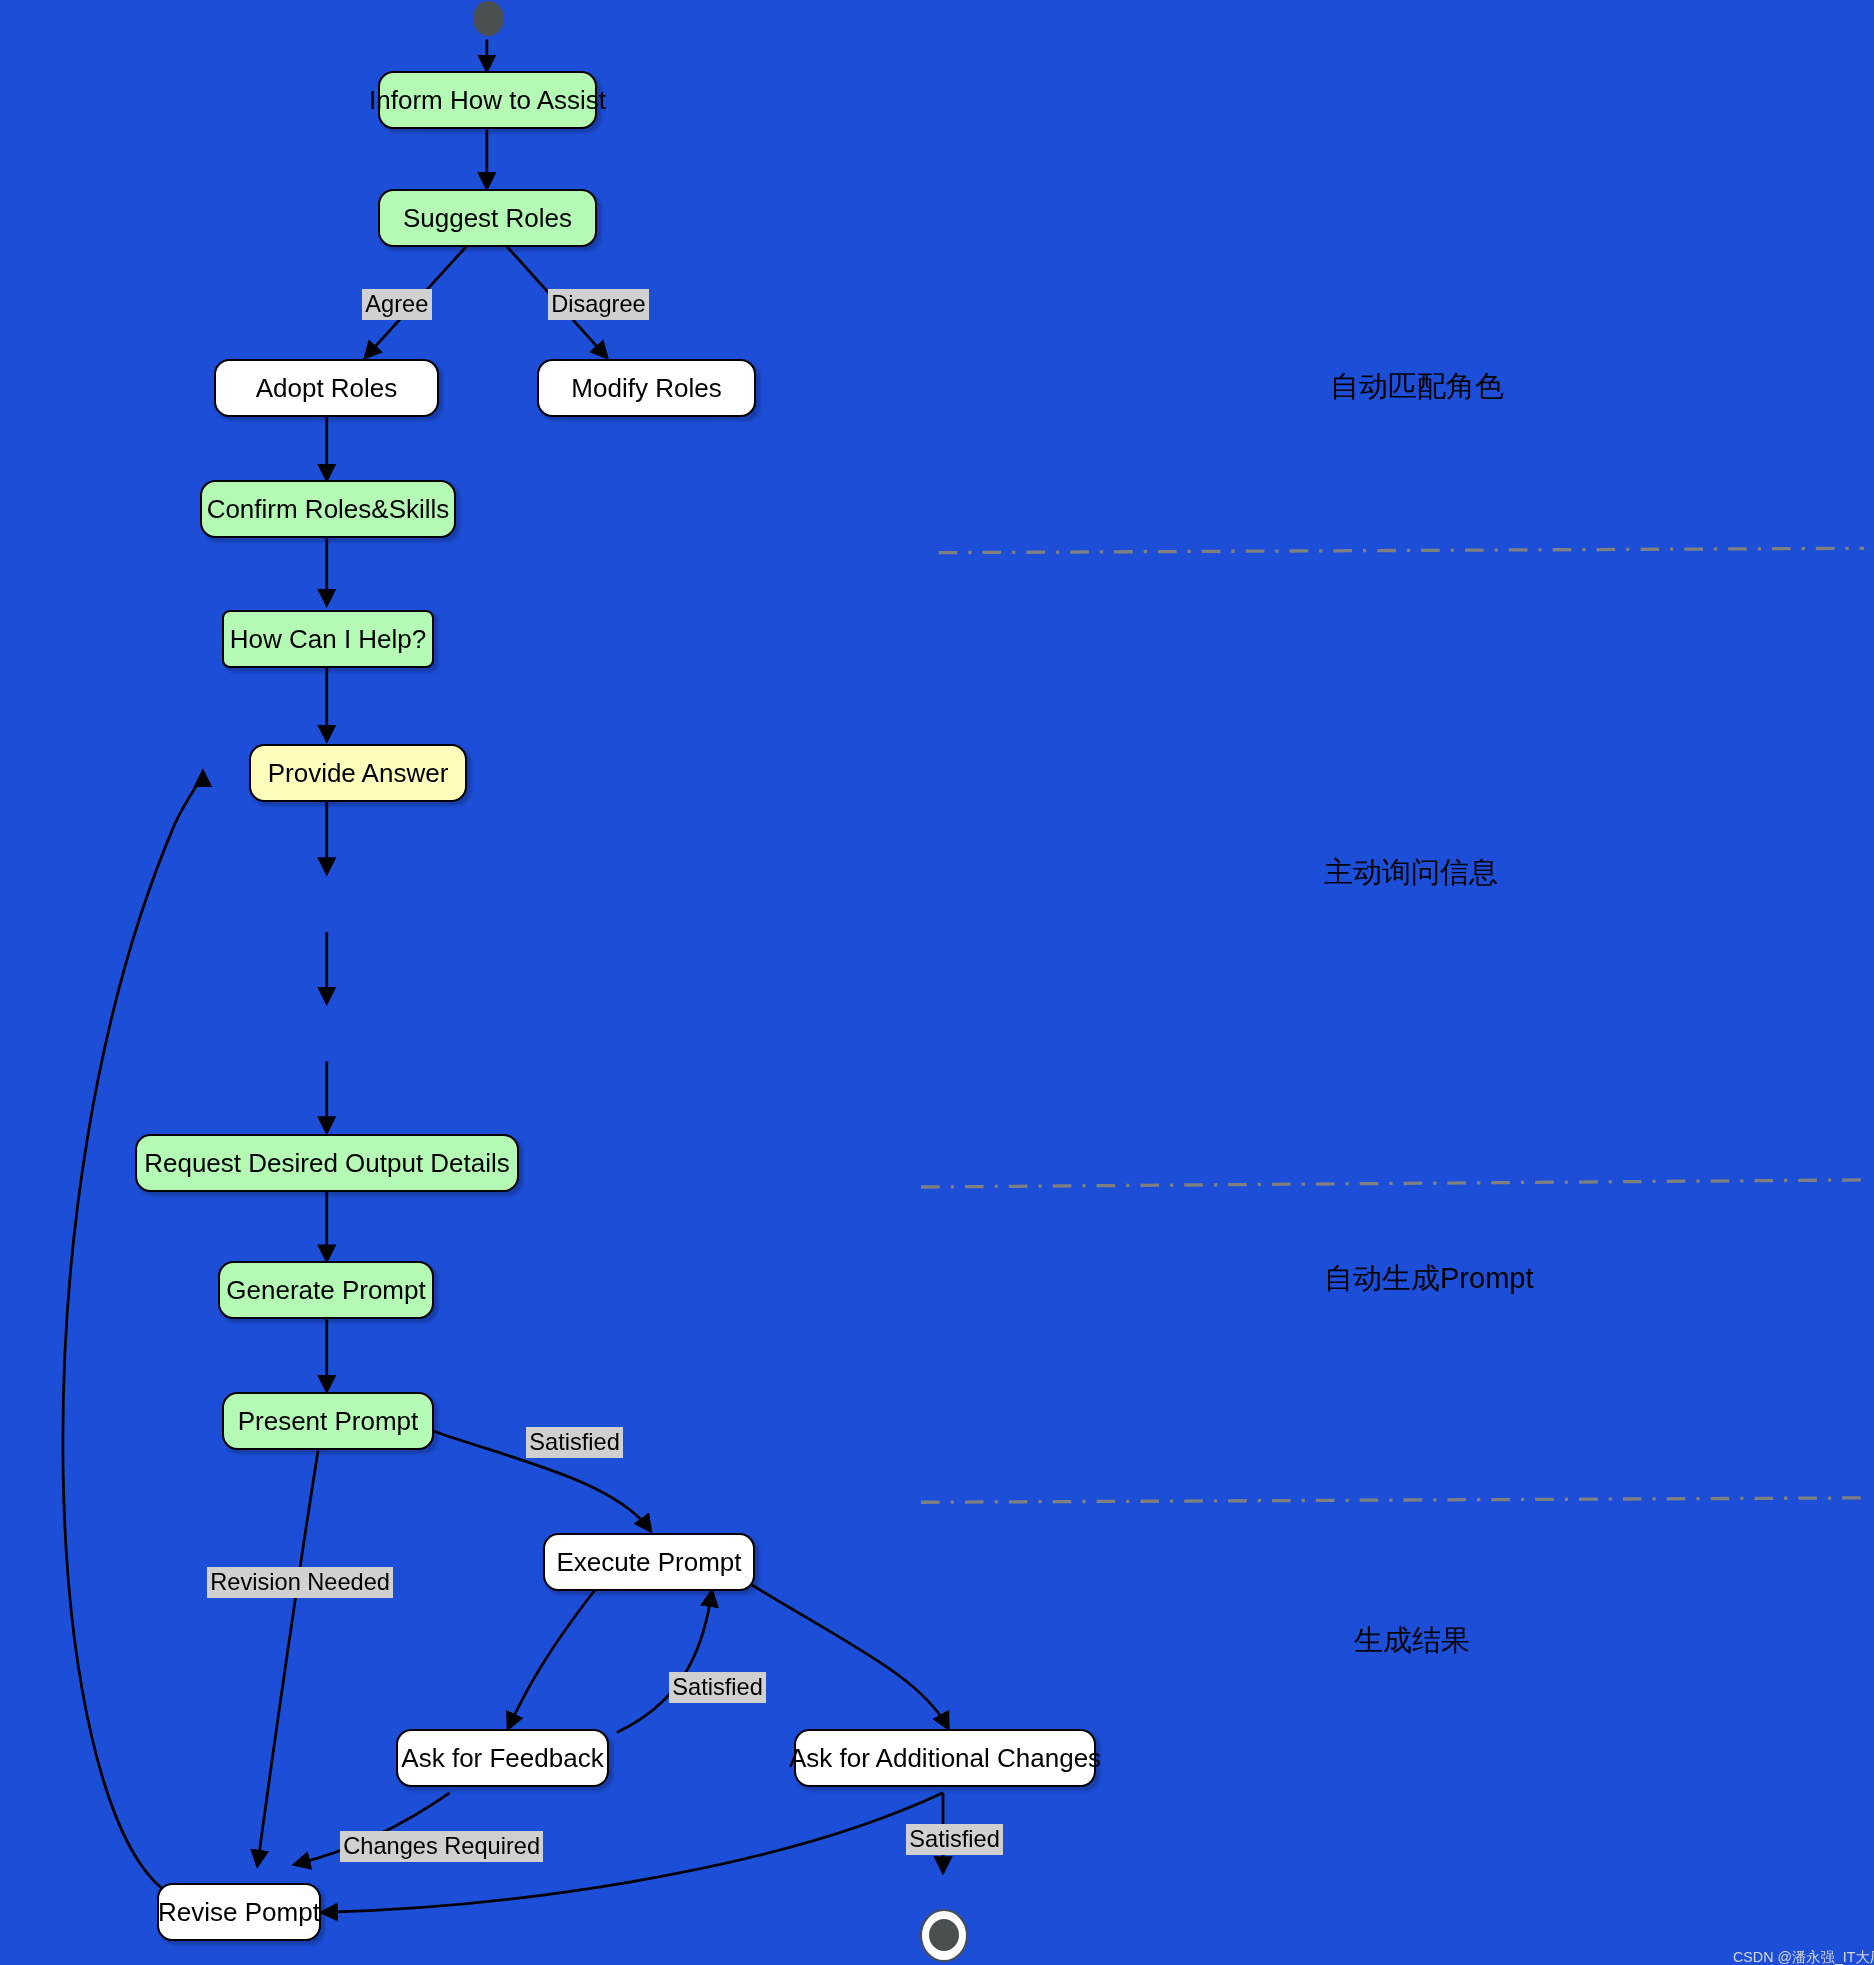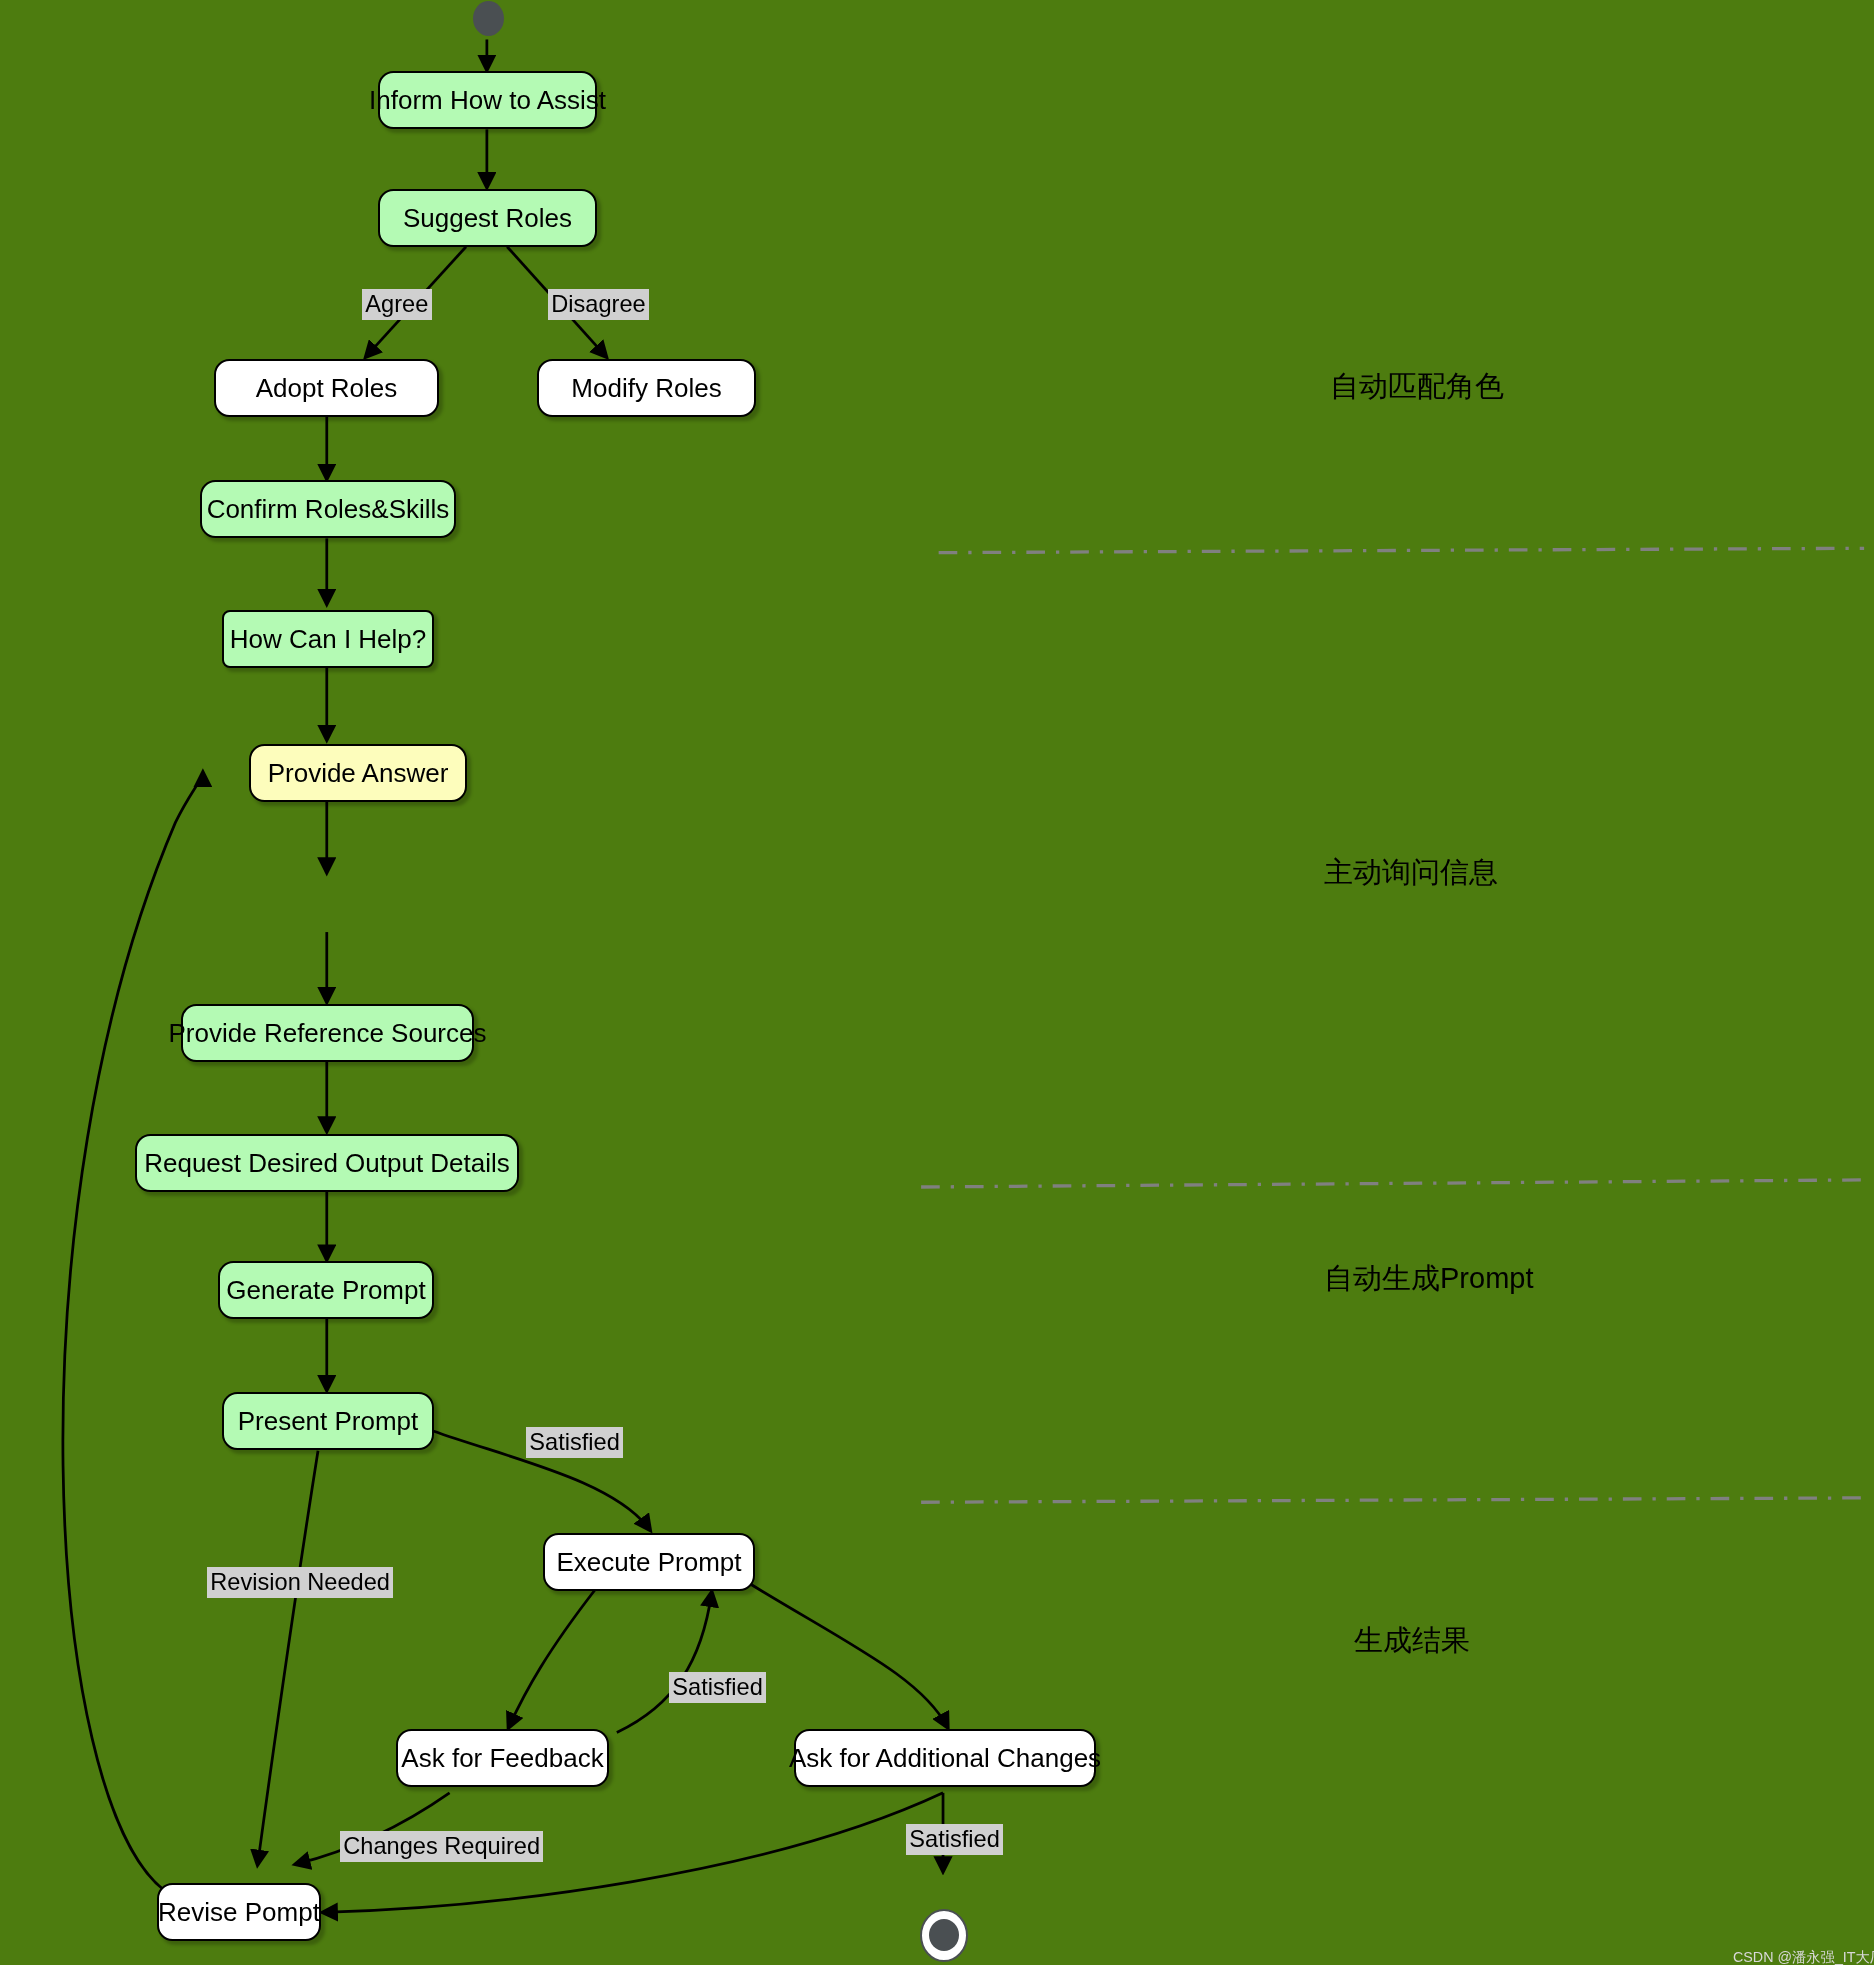--- a/index.html
+++ b/index.html
@@ -7,21 +7,21 @@
     padding: 0;
     background: #ffffff;
   }
   body {
     font-family: "Liberation Sans", "DejaVu Sans", sans-serif;
   }
   #canvas {
     position: relative;
     width: 1874px;
     height: 1965px;
-    background: #4d7c0f;
+    background: #1d4ed8;
     overflow: hidden;
   }
   #edges {
     position: absolute;
     left: 0; top: 0;
     width: 1874px;
     height: 1965px;
     pointer-events: none;
   }
   .node {
@@ -159,23 +159,20 @@
 
   <div class="node green" style="left:222px; top:610px; width:212px; height:58px;border-radius:8px;">
     <span>How Can I Help?</span>
   </div>
 
   <div class="node yellow" style="left:217px; top:744px; width:218px; height:58px;">
     <span>Provide Answer</span>
   </div>
 
 
-  <div class="node green" style="left:181px; top:1004px; width:293px; height:58px;">
-    <span>Provide Reference Sources</span>
-  </div>
 
   <div class="node green" style="left:135px; top:1134px; width:384px; height:58px;">
     <span>Request Desired Output Details</span>
   </div>
 
   <div class="node green" style="left:218px; top:1261px; width:216px; height:58px;">
     <span>Generate Prompt</span>
   </div>
 
   <div class="node green" style="left:222px; top:1392px; width:212px; height:58px;">

